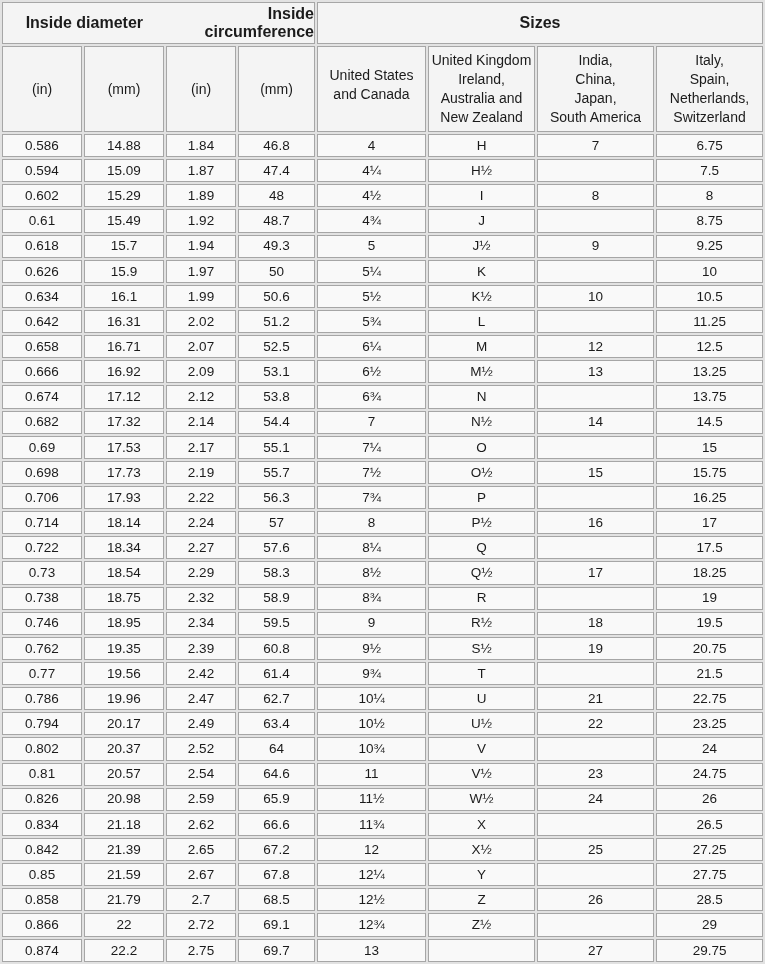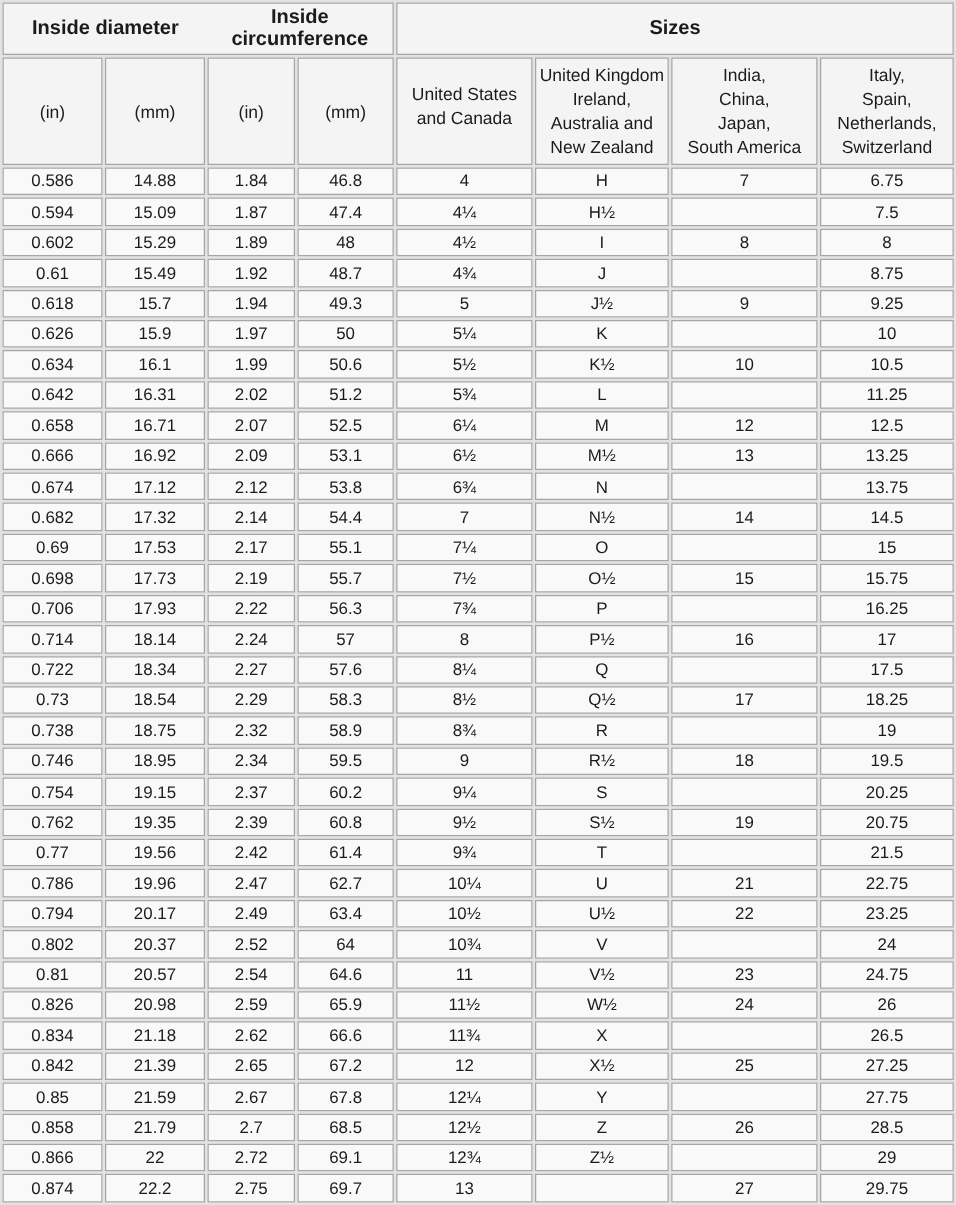--- a/index.html
+++ b/index.html
@@ -42,21 +42,21 @@
     display: flex;
     align-items: center;
     height: 100%;
     width: 100%;
   }
   .merged-inner .half {
     display: block;
     text-align: center;
   }
   .merged-inner .half-1 { width: 52.3%; }
-  .merged-inner .half-2 { width: 47.7%; }
+  .merged-inner .half-2 { width: 47.7%; text-align: right; }
   tr.col-row th {
     height: 86px;
     vertical-align: middle;
   }
   tr.col-row th.unit {
     font-weight: normal;
     font-size: 14px;
   }
   tr.col-row th.region {
     font-weight: normal;
@@ -317,30 +317,20 @@
         <td>0.746</td>
         <td>18.95</td>
         <td>2.34</td>
         <td>59.5</td>
         <td>9</td>
         <td>R½</td>
         <td>18</td>
         <td>19.5</td>
       </tr>
       <tr>
-        <td>0.754</td>
-        <td>19.15</td>
-        <td>2.37</td>
-        <td>60.2</td>
-        <td>9¼</td>
-        <td>S</td>
-        <td></td>
-        <td>20.25</td>
-      </tr>
-      <tr>
         <td>0.762</td>
         <td>19.35</td>
         <td>2.39</td>
         <td>60.8</td>
         <td>9½</td>
         <td>S½</td>
         <td>19</td>
         <td>20.75</td>
       </tr>
       <tr>

